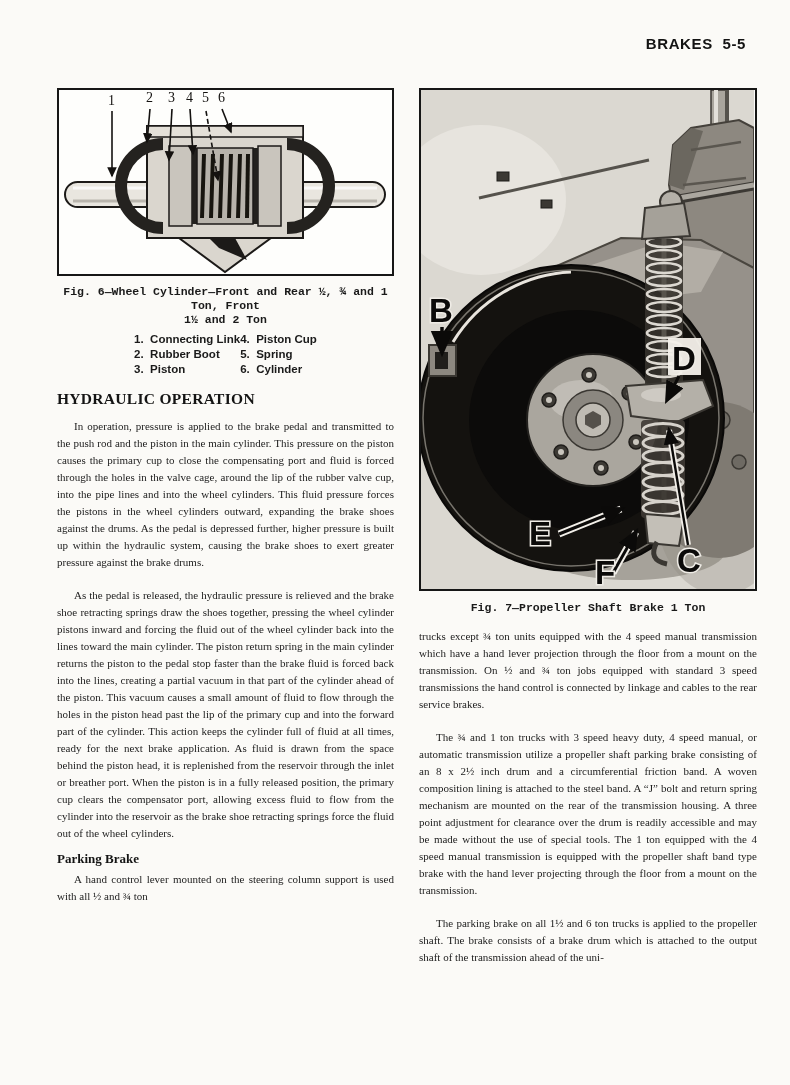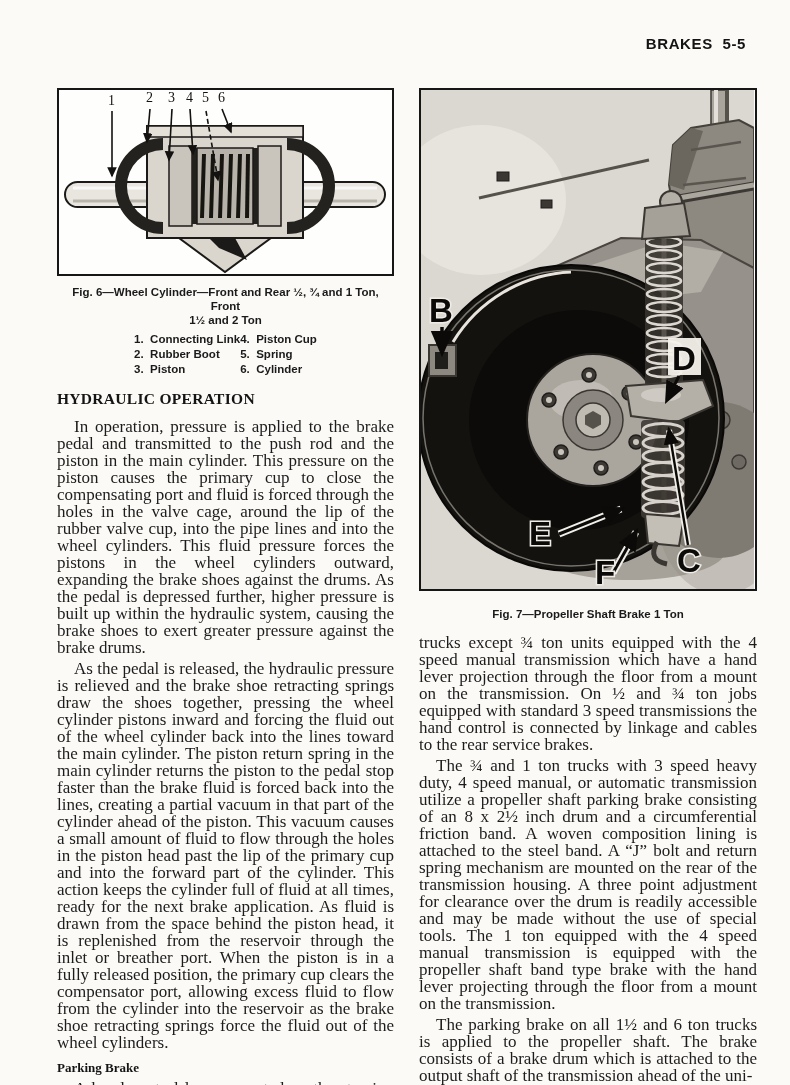--- a/index.html
+++ b/index.html
@@ -19,47 +19,47 @@
     color:#131313;
   }
   .col{position:absolute;top:88px;}
   .col.left{left:57px;width:337px;}
   .col.right{left:419px;width:338px;}
   .figbox{
     border:2.5px solid #161616;background:#fdfdfb;
     line-height:0;box-sizing:content-box;
   }
   .figcap{
-    font-family:Liberation Sans, sans-serif;
+    font-family:Liberation Mono, monospace;
     font-weight:700;font-size:11.5px;line-height:14px;
     text-align:center;margin-top:9px;color:#1a1a1a;
   }
   .legend{
     display:flex;justify-content:center;
     font-family:"Liberation Sans","DejaVu Sans",sans-serif;
     font-weight:700;font-size:11.5px;line-height:15px;
     margin-top:5px;color:#1a1a1a;
   }
   .litem{white-space:nowrap;}
   .lnum{display:inline-block;width:16px;}
   h2.sect{
     font-size:15.5px;font-weight:700;letter-spacing:.3px;
     margin:13px 0 10px 0;color:#141414;
   }
   h3.sub{
     font-size:13px;font-weight:700;
     margin:9px 0 4px 0;color:#141414;
   }
   p.body{
-    font-size:17px;line-height:17px;
+    font-size:11px;line-height:17px;
     text-align:justify;margin:0 0 0 0;
     text-indent:17px;
   }
   p.body.noind{text-indent:0;}
-  p.body + p.body{margin-top:4px;}
+  p.body + p.body{margin-top:16px;}
   svg text.callout-num{
     font-family:"Liberation Serif","DejaVu Serif",serif;
     font-size:14px;fill:#141210;
   }
   svg text.callout-letter{
     font-family:"Liberation Sans","DejaVu Sans",sans-serif;
     font-weight:700;font-size:33px;fill:#0b0a09;
     paint-order:stroke;stroke:#efece6;stroke-width:3px;
   }
 </style>
@@ -263,20 +263,20 @@
         <line x1="267" y1="455" x2="248" y2="340" stroke="#0b0a09" stroke-width="2.4" marker-end="url(#ah7)"></line>
 
         <text class="callout-letter" x="8" y="232">B</text>
         <text class="callout-letter" x="251" y="280">D</text>
         <text class="callout-letter" x="108" y="455">E</text>
         <text class="callout-letter" x="174" y="494">F</text>
         <text class="callout-letter" x="256" y="482">C</text>
       </svg>
     </div>
 
-    <div class="figcap" style="margin-top:16px;margin-bottom:13px;">Fig. 7—Propeller Shaft Brake 1 Ton</div>
+    <div class="figcap" style="margin-top:10px;margin-bottom:13px;">Fig. 7—Propeller Shaft Brake 1 Ton</div>
 
     <p class="body noind">trucks except ¾ ton units equipped with the 4 speed manual transmission which have a hand lever projection through the floor from a mount on the transmission. On ½ and ¾ ton jobs equipped with standard 3 speed transmissions the hand control is connected by linkage and cables to the rear service brakes.</p>
     <p class="body">The ¾ and 1 ton trucks with 3 speed heavy duty, 4 speed manual, or automatic transmission utilize a propeller shaft parking brake consisting of an 8 x 2½ inch drum and a circumferential friction band. A woven composition lining is attached to the steel band. A “J” bolt and return spring mechanism are mounted on the rear of the transmission housing. A three point adjustment for clearance over the drum is readily accessible and may be made without the use of special tools. The 1 ton equipped with the 4 speed manual transmission is equipped with the propeller shaft band type brake with the hand lever projecting through the floor from a mount on the transmission.</p>
     <p class="body">The parking brake on all 1½ and 6 ton trucks is applied to the propeller shaft. The brake consists of a brake drum which is attached to the output shaft of the transmission ahead of the uni-</p>
   </div>
 
 </div>
 
 </body></html>

